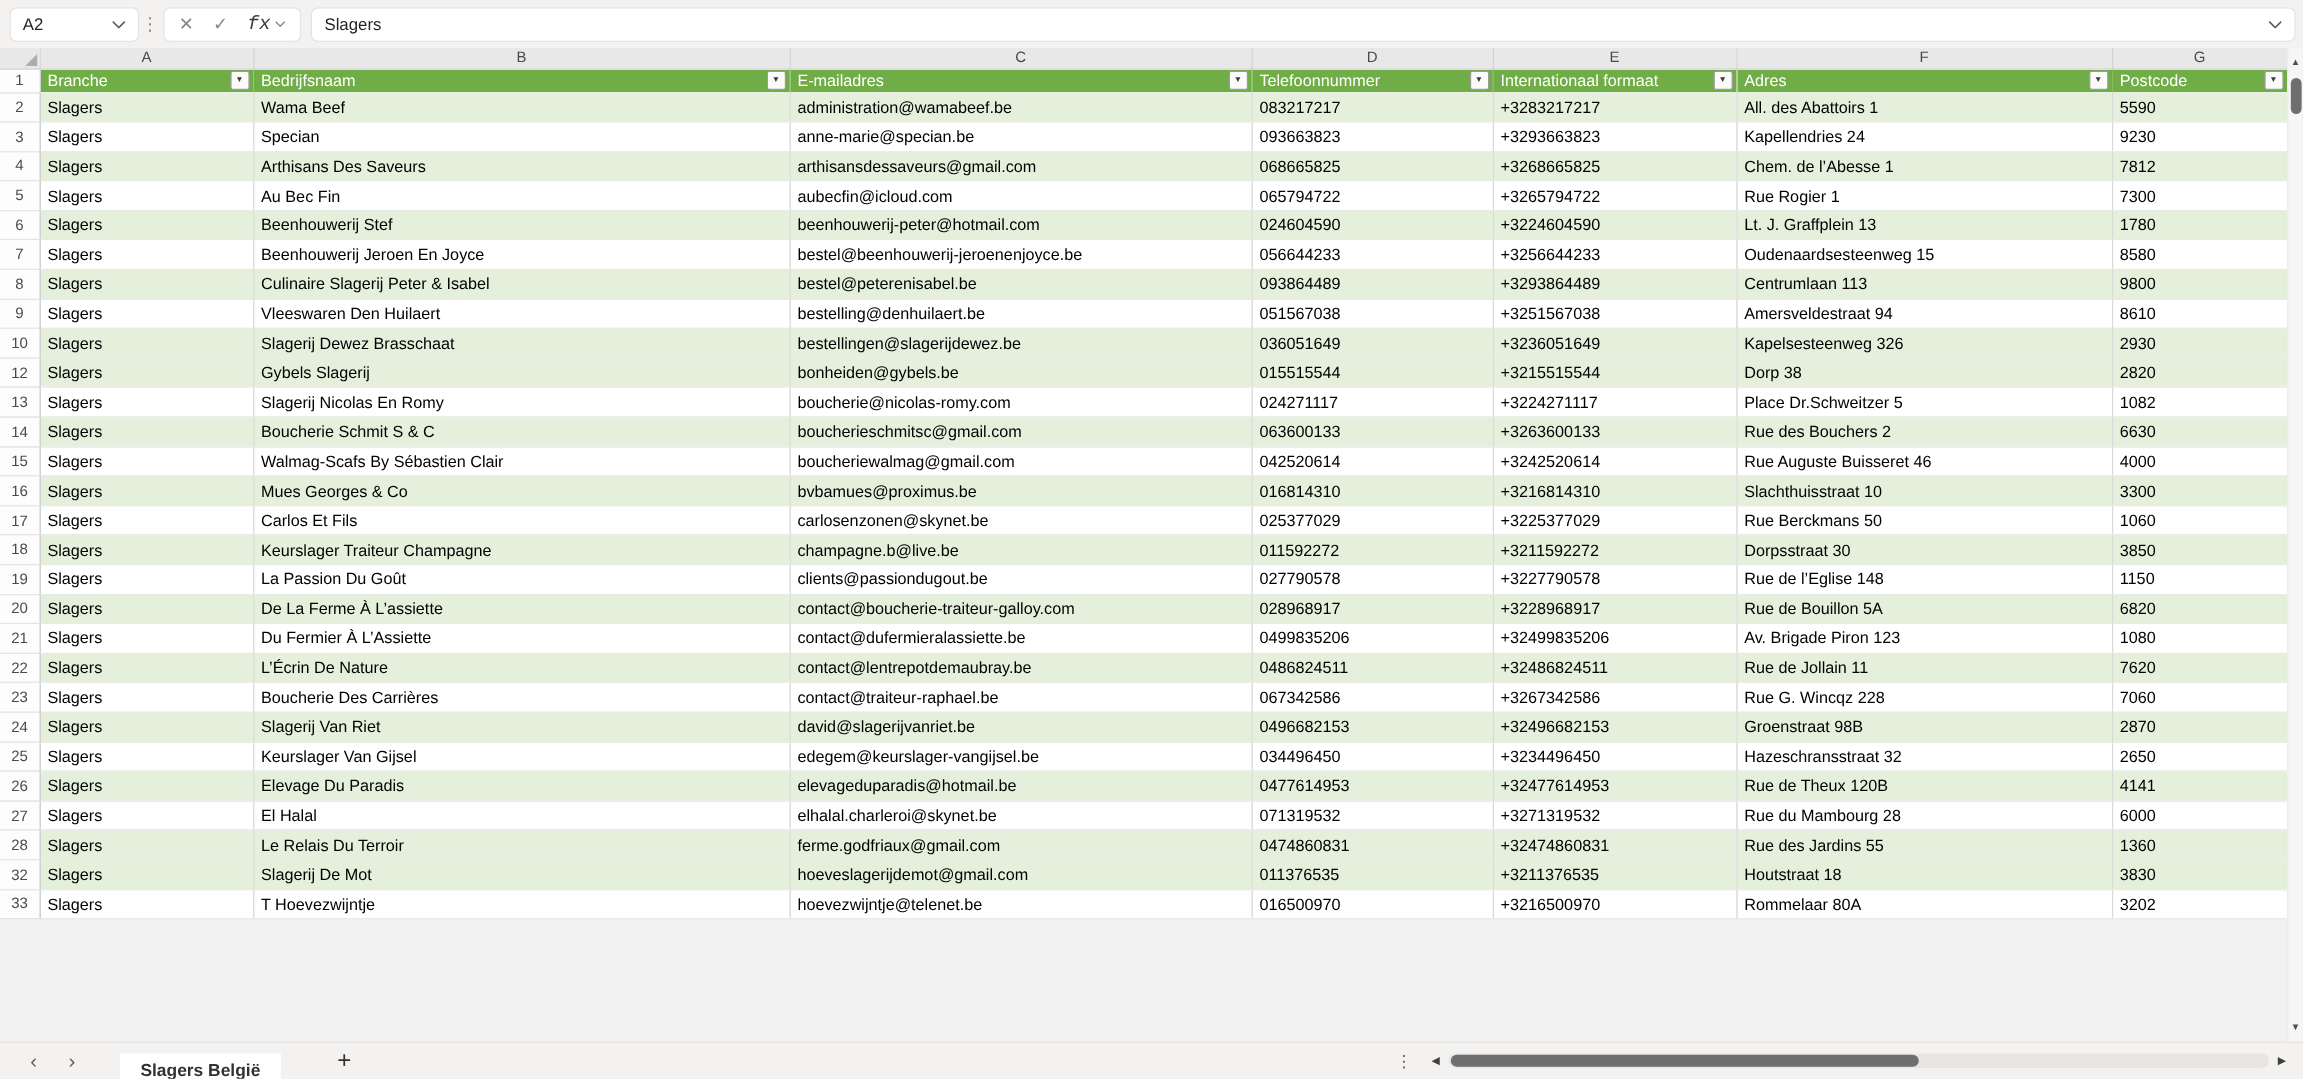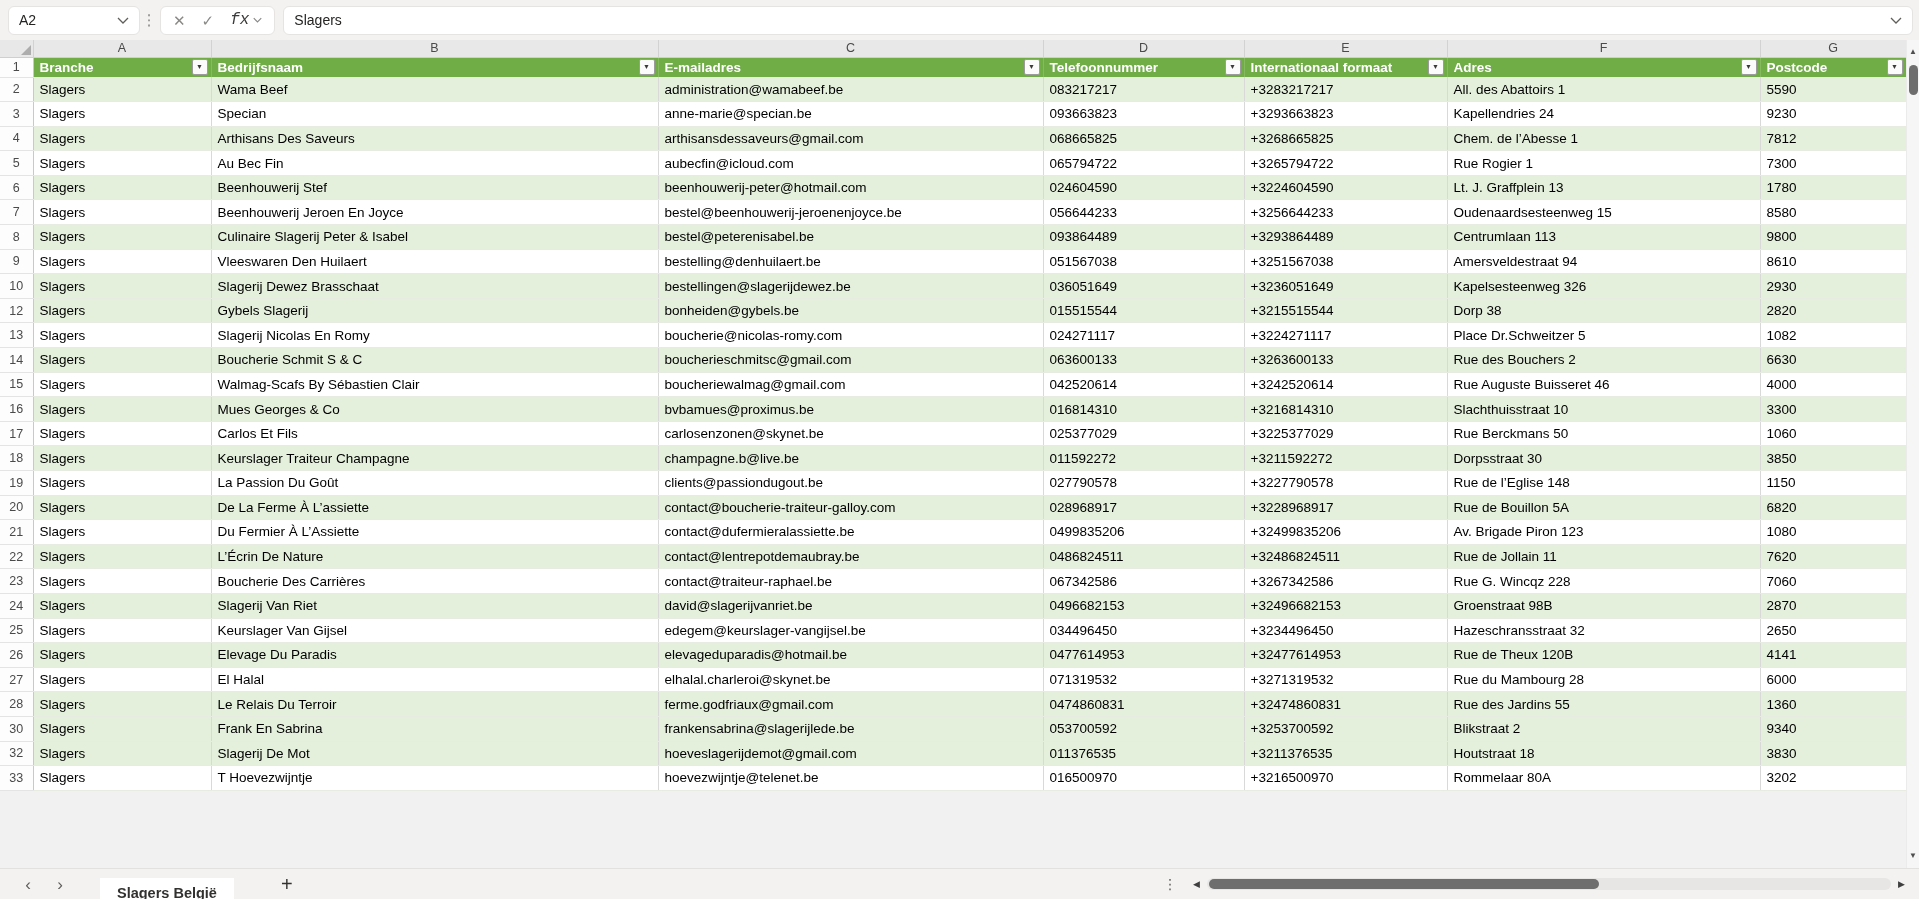--- a/index.html
+++ b/index.html
@@ -5,21 +5,21 @@
   * { box-sizing: border-box; }
   html,body { margin:0; padding:0; }
   body {
     width:1919px; height:899px; overflow:hidden;
     font-family:"Liberation Sans", sans-serif;
     background:#f3f2f1;
   }
   
   .topbar { height:40px; display:flex; align-items:center; background:#f3f2f1; }
   .wbox { background:#fff; border:1px solid #e6e4e2; border-radius:6px; height:29px; display:flex; align-items:center; }
-  .namebox { width:132px; margin-left:8px; padding:0 10px; justify-content:space-between; font-size:14px; color:#252423; }
+  .namebox { width:108px; margin-left:8px; padding:0 10px; justify-content:space-between; font-size:14px; color:#252423; }
   .vdots { width:16px; text-align:center; color:#8a8886; font-size:15px; margin:0 1px; user-select:none; }
   .fxgroup { margin-left:2px; padding:0 12px; gap:16px; }
   .fxbtn { color:#8a8886; font-size:15px; line-height:1; display:flex; align-items:center; gap:4px; }
   .fxsym { font-family:Liberation Mono, monospace; font-style:italic; color:#3b3a39; font-size:16px; }
   .formula { flex:1; margin:0 6px 0 8px; padding:0 10px; font-size:14px; color:#252423; justify-content:space-between; }
   .chev { flex:none; }
   
   .sheet { position:relative; height:828px; background:#f1f1f1; overflow:hidden; }
   table { border-collapse:collapse; table-layout:fixed; width:1906px; }
   td { white-space:nowrap; overflow:hidden; }
@@ -27,21 +27,21 @@
     height:17px; background:#e8e8e8; color:#4a4a4a; font-size:12.5px; text-align:center;
     border-right:1px solid #d2d2d2; border-bottom:1px solid #cfcfcf;
   }
   .corner { position:relative; }
   .corner::after {
     content:""; position:absolute; right:2px; bottom:2px; width:0; height:0;
     border-style:solid; border-width:0 0 10px 10px;
     border-color:transparent transparent #adadad transparent;
   }
   .hdr td {
-    height:20px; background:#70AD47; color:#fff; font-weight:bold; font-size:13.5px;
+    height:20px; background:#70AD47; color:#fff; font-weight:normal; font-size:13.5px;
     padding:0 20px 0 6px; position:relative; border-right:1px solid #85ba5f;
   }
   .hdr td.gutter, tbody td.gutter {
     background:#fdfdfd; color:#4a4a4a; font-weight:normal; font-size:12.5px; text-align:center;
     padding:0; border-right:1px solid #c9c9c9; border-bottom:1px solid #e4e4e4;
   }
   .filter {
     position:absolute; right:3px; top:50%; transform:translateY(-50%);
     width:16px; height:16px; background:#fbfbfb; border:1px solid #9b9b9b; border-radius:2px;
     color:#3b3a39; font-size:7px; line-height:14px; text-align:center;
@@ -399,30 +399,20 @@
           <td class="gutter">28</td>
           <td>Slagers</td>
           <td>Le Relais Du Terroir</td>
           <td>ferme.godfriaux@gmail.com</td>
           <td>0474860831</td>
           <td>+32474860831</td>
           <td>Rue des Jardins 55</td>
           <td>1360</td>
         </tr>
         <tr class="band">
-          <td class="gutter">30</td>
-          <td>Slagers</td>
-          <td>Frank En Sabrina</td>
-          <td>frankensabrina@slagerijlede.be</td>
-          <td>053700592</td>
-          <td>+3253700592</td>
-          <td>Blikstraat 2</td>
-          <td>9340</td>
-        </tr>
-        <tr class="band">
           <td class="gutter">32</td>
           <td>Slagers</td>
           <td>Slagerij De Mot</td>
           <td>hoeveslagerijdemot@gmail.com</td>
           <td>011376535</td>
           <td>+3211376535</td>
           <td>Houtstraat 18</td>
           <td>3830</td>
         </tr>
         <tr>

